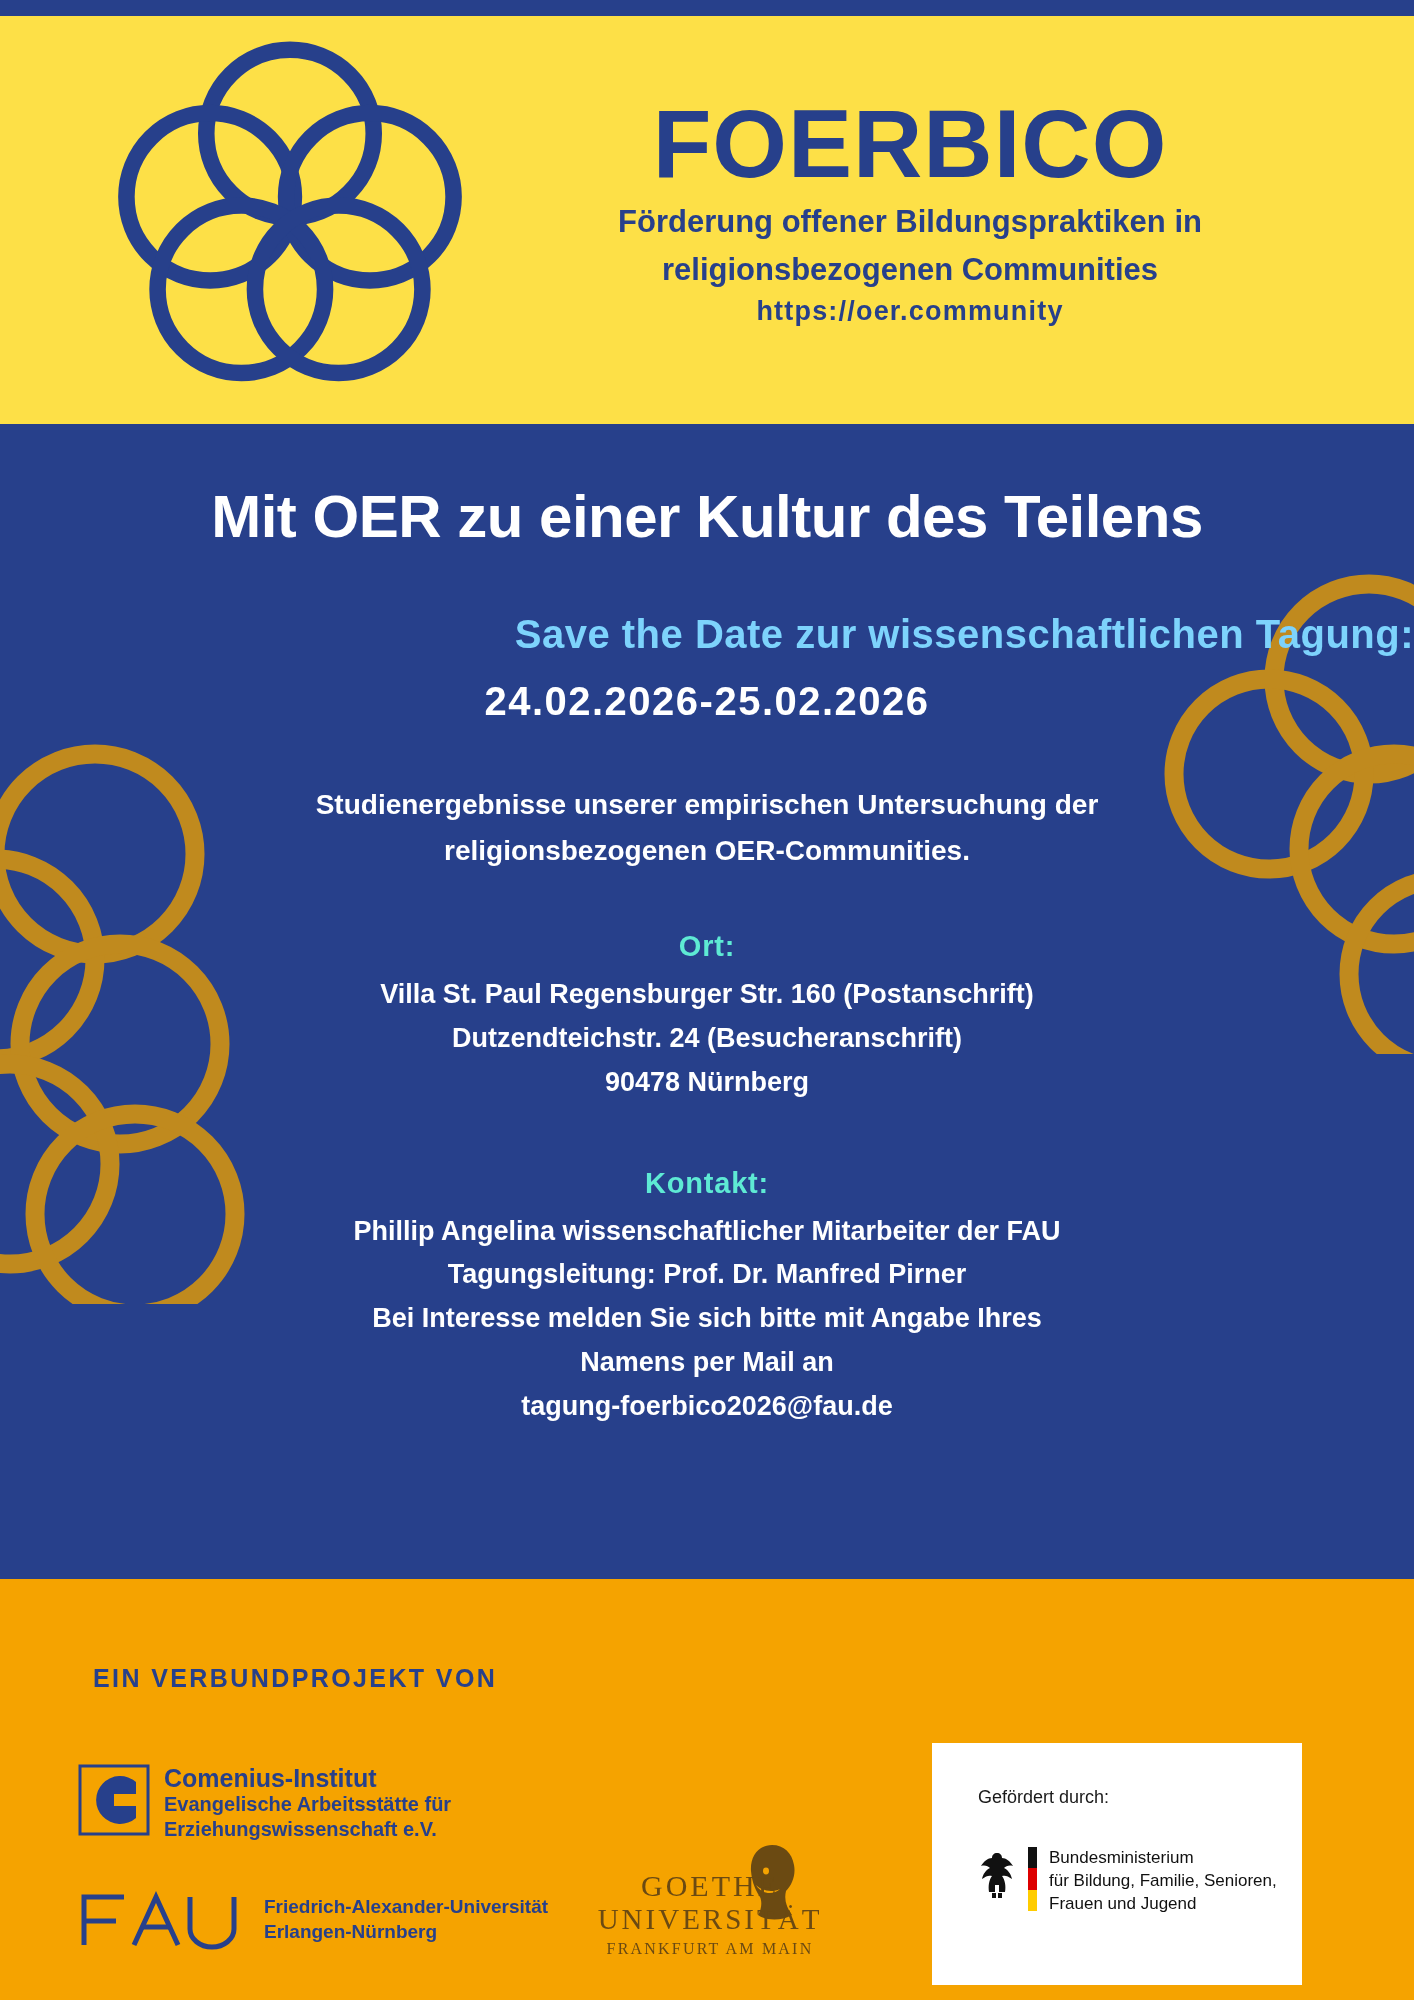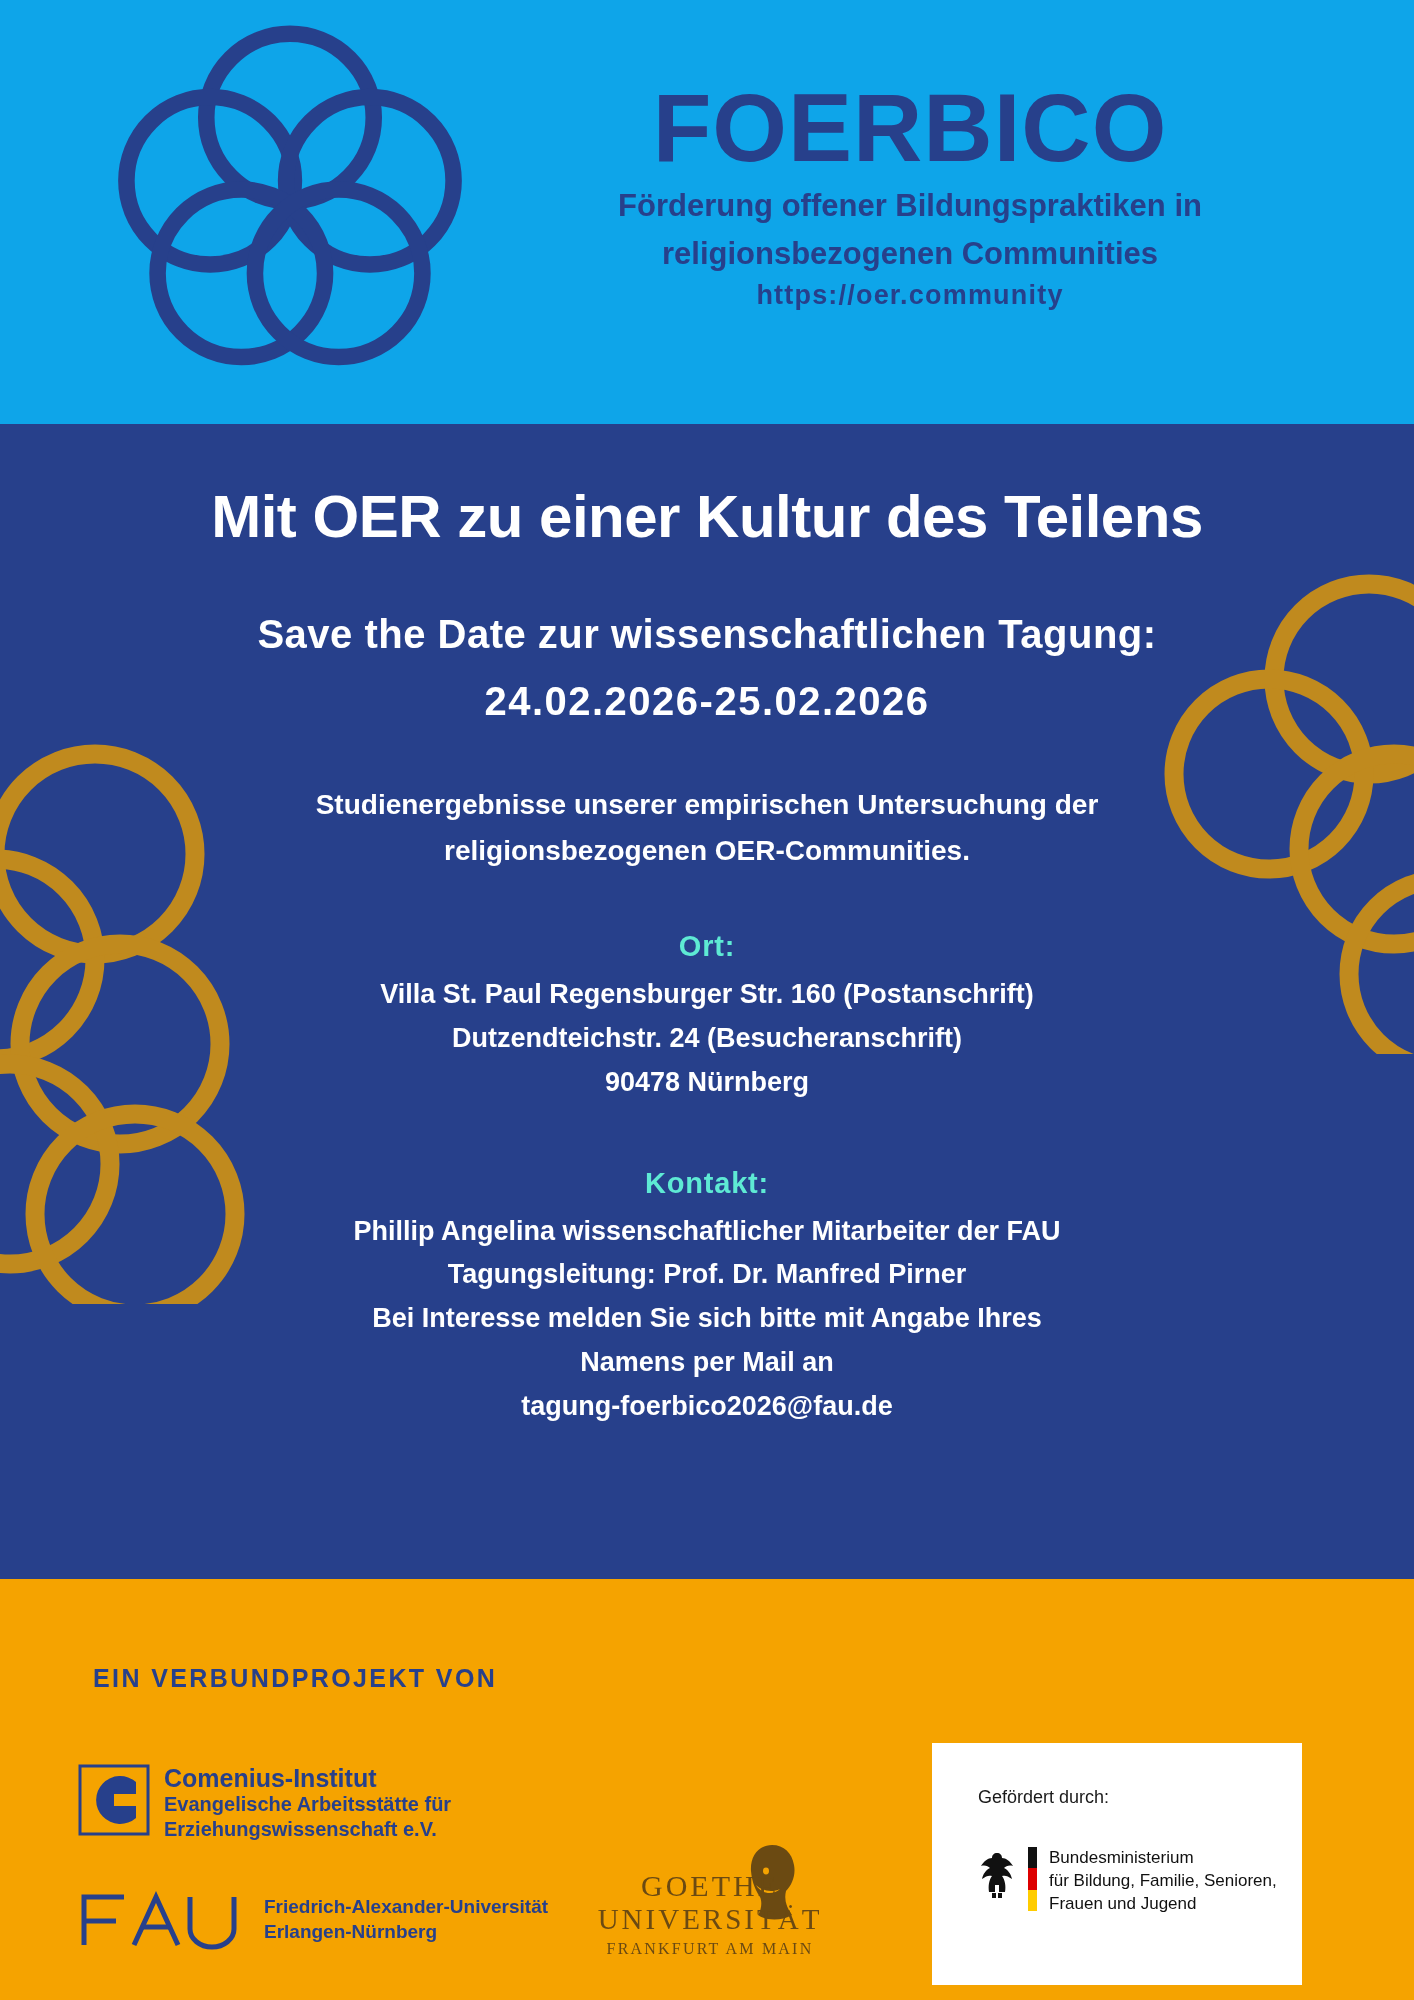--- a/index.html
+++ b/index.html
@@ -12,24 +12,24 @@
     width: 1414px;
     height: 2000px;
     overflow: hidden;
     font-family: "Liberation Sans", sans-serif;
     background: #27408b;
   }
 
   
   .top-band {
     position: absolute;
-    left: 0; top: 0;
+    left: 0; top: 16px;
     width: 1414px;
     height: 510px;
-    background: #0ea5e9;
+    background: #fde047;
     overflow: hidden;
   }
   .logo-mark {
     position: absolute;
     left: 95px;
     top: 25px;
     width: 390px;
     height: 370px;
   }
   .brand-block {
@@ -84,25 +84,26 @@
     padding-top: 32px;
   }
   .headline {
     font-size: 60px;
     font-weight: bold;
     margin: 28px 0 0 0;
     line-height: 1.1;
     letter-spacing: -0.5px;
   }
   .save-date {
-    color: #ffffff;
+    color: #7dd3fc;
     font-size: 40px;
     font-weight: bold;
     margin: 62px 0 0 0;
     letter-spacing: 0.5px;
+    text-align: right;
   }
   .date-range {
     font-size: 40px;
     font-weight: bold;
     letter-spacing: 1.5px;
     margin: 22px 0 0 0;
   }
   .intro {
     font-size: 28px;
     font-weight: bold;

